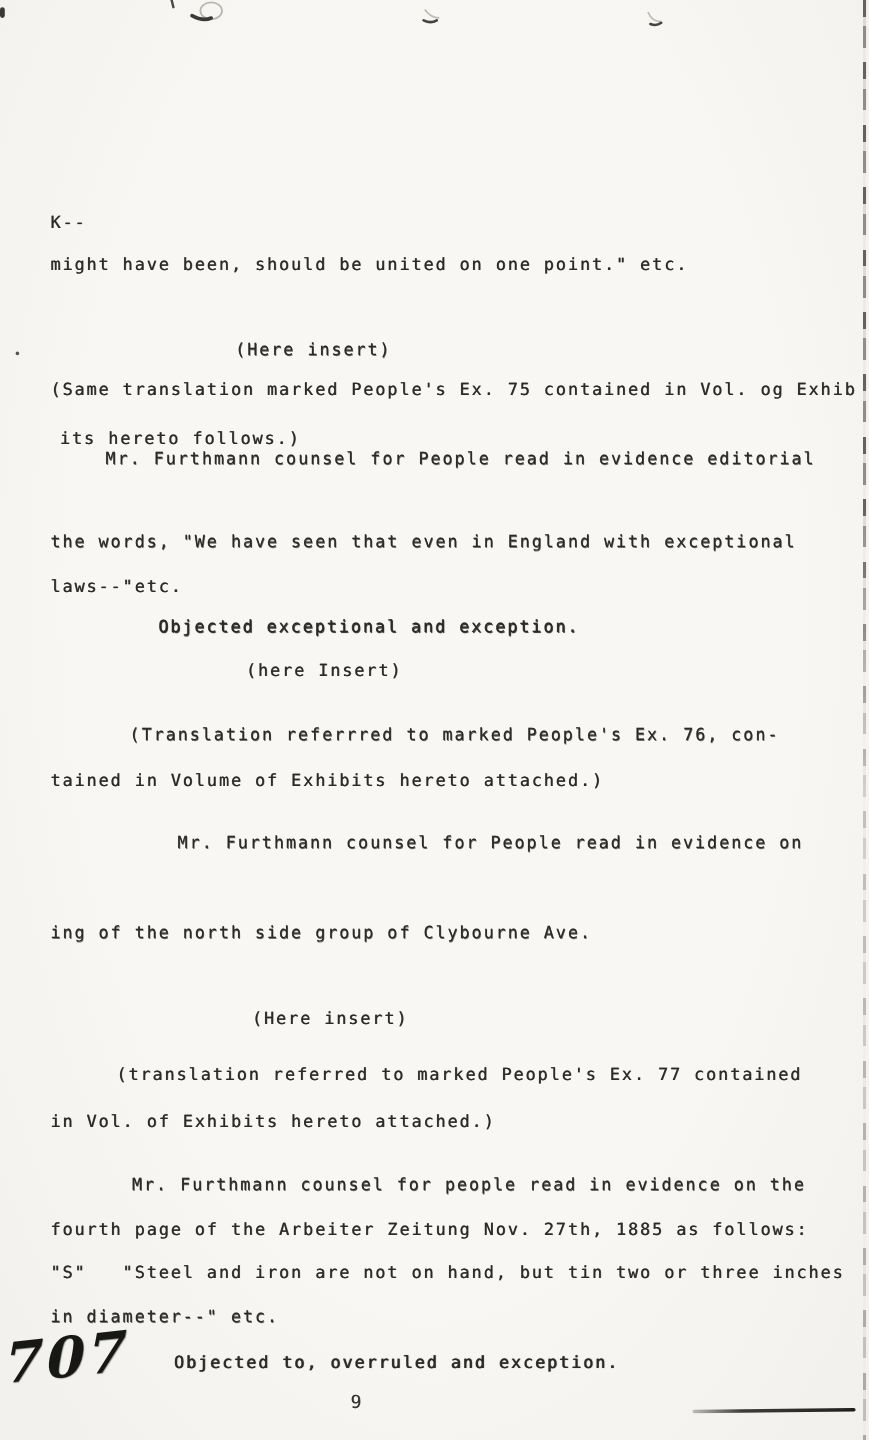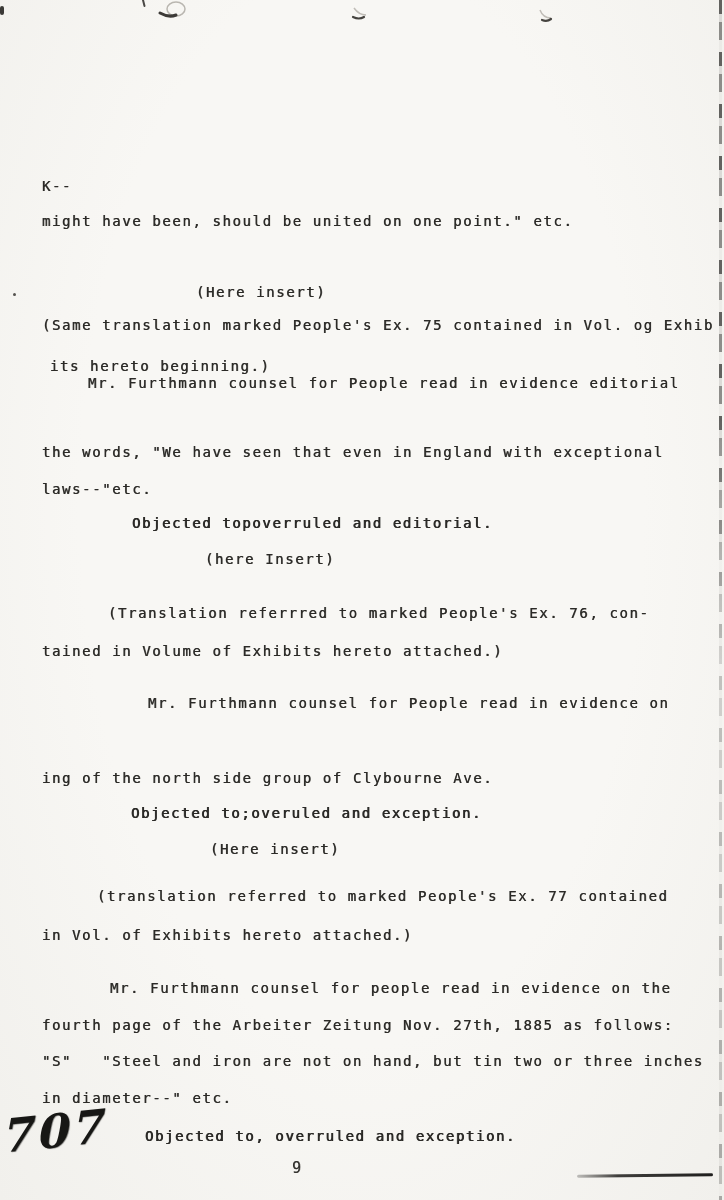--- a/index.html
+++ b/index.html
@@ -99,31 +99,30 @@
   </svg>
   <div id="corner-speck"></div>
   <div id="right-edge-line"></div>
   <div id="left-dot"></div>
   <div id="bottom-rule"></div>
 
   <div class="tw" style="left:42px;  top:178px">K--</div>
   <div class="tw" style="left:42px;  top:213px">might have been, should be united on one point." etc.</div>
   <div class="tw" style="left:196px; top:284px">(Here insert)</div>
   <div class="tw" style="left:42px;  top:317px">(Same translation marked People's Ex. 75 contained in Vol. og Exhib</div>
-  <div class="tw" style="left:50px;  top:358px">its hereto beginning.)</div>
+  <div class="tw" style="left:50px;  top:358px">its hereto follows.)</div>
   <div class="tw" style="left:88px;  top:375px">Mr. Furthmann counsel for People read in evidence editorial</div>
   <div class="tw" style="left:42px;  top:444px">the words, "We have seen that even in England with exceptional</div>
   <div class="tw" style="left:42px;  top:481px">laws--"etc.</div>
-  <div class="tw heavy" style="left:132px; top:515px">Objected topoverruled and editorial.</div>
+  <div class="tw heavy" style="left:132px; top:515px">Objected exceptional and exception.</div>
   <div class="tw" style="left:205px; top:551px">(here Insert)</div>
   <div class="tw" style="left:108px; top:605px">(Translation referrred to marked People's Ex. 76, con-</div>
   <div class="tw" style="left:42px;  top:643px">tained in Volume of Exhibits hereto attached.)</div>
   <div class="tw" style="left:148px; top:695px">Mr. Furthmann counsel for People read in evidence on</div>
   <div class="tw" style="left:42px;  top:770px">ing of the north side group of Clybourne Ave.</div>
-  <div class="tw heavy" style="left:131px; top:805px">Objected to;overuled and exception.</div>
   <div class="tw" style="left:210px; top:841px">(Here insert)</div>
   <div class="tw" style="left:97px;  top:888px">(translation referred to marked People's Ex. 77 contained</div>
   <div class="tw" style="left:110px; top:980px">Mr. Furthmann counsel for people read in evidence on the</div>
   <div class="tw" style="left:42px;  top:927px">in Vol. of Exhibits hereto attached.)</div>
   <div class="tw" style="left:42px;  top:1017px">fourth page of the Arbeiter Zeitung Nov. 27th, 1885 as follows:</div>
   <div class="tw" style="left:42px;  top:1053px">"S"   "Steel and iron are not on hand, but tin two or three inches</div>
   <div class="tw" style="left:42px;  top:1090px">in diameter--" etc.</div>
   <div class="tw heavy" style="left:145px; top:1128px">Objected to, overruled and exception.</div>
 
   <div id="margin-note">707</div>

